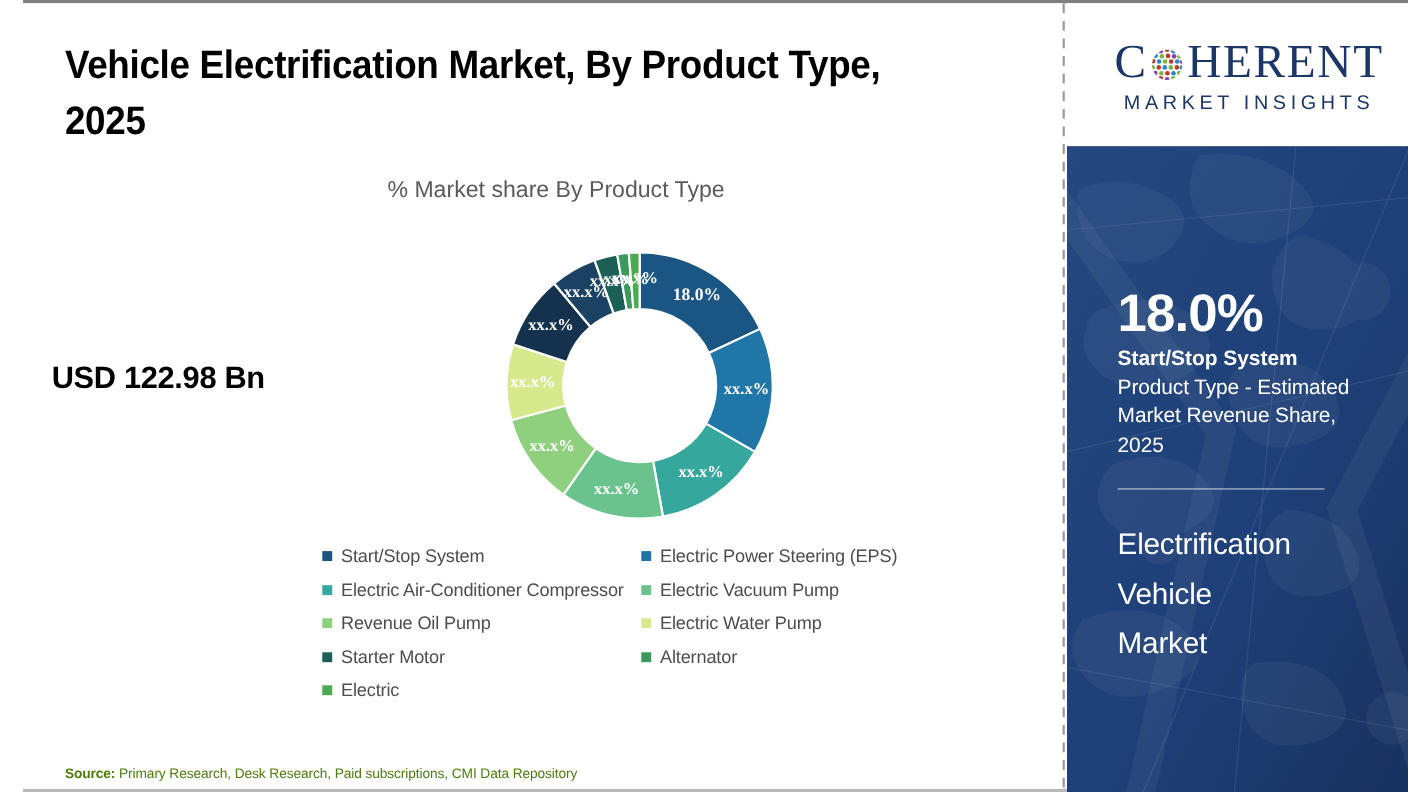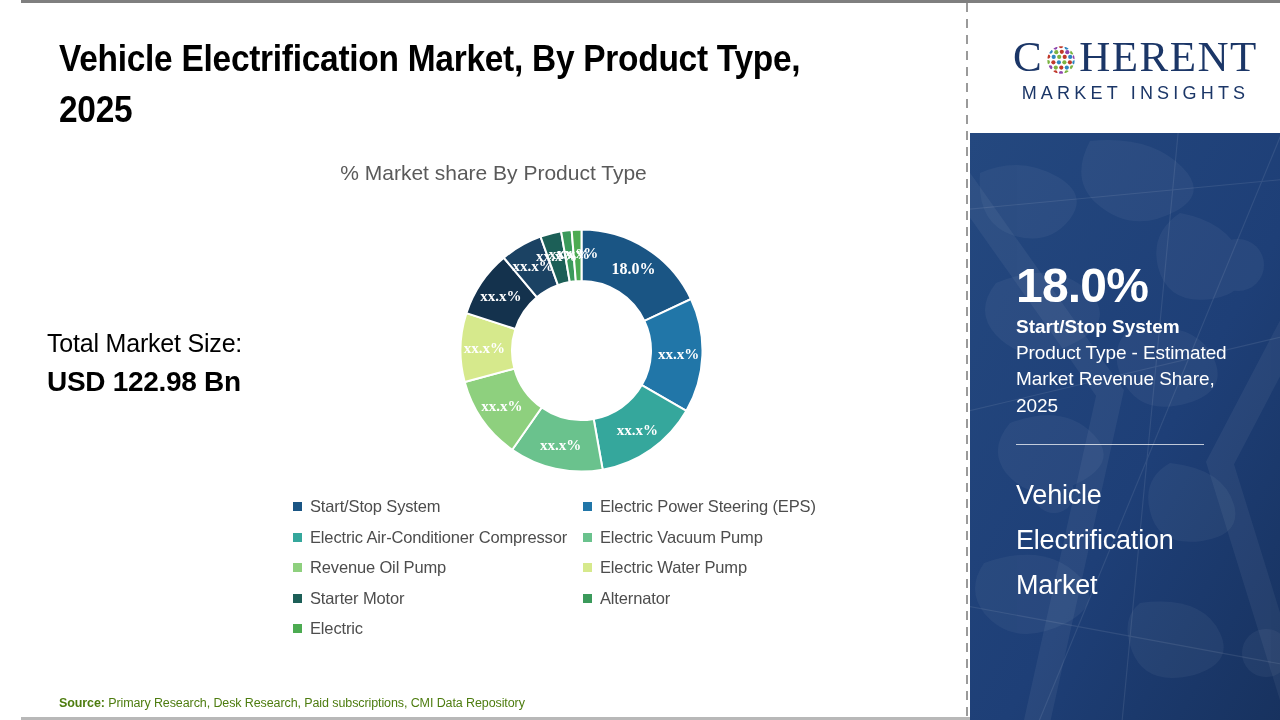--- a/index.html
+++ b/index.html
@@ -46,21 +46,21 @@
     font-weight: 700;
     line-height: 1.42;
     letter-spacing: -0.3px;
     color: #000000;
     transform: scaleX(0.93);
     transform-origin: left top;
   }
 
   .chart-subtitle {
     position: absolute;
-    left: 0; top: 158px;
+    left: 12px; top: 158px;
     width: 945px;
     text-align: center;
     font-size: 21px;
     color: #5a5a5a;
     font-weight: 400;
   }
 
   .market-size {
     position: absolute;
     left: 26px; top: 322px;
@@ -247,21 +247,20 @@
   <div class="edge-top"></div>
   <div class="edge-bottom"></div>
 
   <div class="left-panel">
 
     <div class="title">Vehicle Electrification Market, By Product Type, 2025</div>
 
     <div class="chart-subtitle">% Market share By Product Type</div>
 
     <div class="market-size">
-      <div class="ms-label">Total Market Size:</div>
       <div class="ms-value">USD 122.98 Bn</div>
     </div>
 
     <div class="donut-wrap">
       <svg width="245" height="245" viewBox="0 0 245 245">
         <g id="donut-slices">
             <path d="M122.50000000000001 1.5 A121 121 0 0 1 231.98407334838834 70.9807057206262 L185.38548014638835 92.90833923622745 A69.5 69.5 0 0 0 122.5 53 Z" fill="#1a5584" stroke="#ffffff" stroke-width="2"></path>
             <path d="M231.98407334838834 70.9807057206262 A121 121 0 0 1 227.4155548409033 182.7803977460784 L182.76141373093205 157.1238648210946 A69.5 69.5 0 0 0 185.38548014638835 92.90833923622745 Z" fill="#2176a8" stroke="#ffffff" stroke-width="2"></path>
             <path d="M227.4155548409033 182.7803977460784 A121 121 0 0 1 143.67779013600838 241.63228447803385 L134.66410259878168 190.9272212497798 A69.5 69.5 0 0 0 182.76141373093205 157.1238648210946 Z" fill="#35a79c" stroke="#ffffff" stroke-width="2"></path>
             <path d="M143.67779013600838 241.63228447803385 A121 121 0 0 1 53.23571280305448 221.71420522837974 L82.71596727117593 179.48667159811893 A69.5 69.5 0 0 0 134.66410259878168 190.9272212497798 Z" fill="#6ac28d" stroke="#ffffff" stroke-width="2"></path>
@@ -431,20 +430,20 @@
       <div class="navy-content">
         <div class="stat-number">18.0%</div>
         <div class="stat-sub">Start/Stop System</div>
         <div class="stat-desc">
           <div>Product Type - Estimated</div>
           <div>Market Revenue Share,</div>
           <div>2025</div>
         </div>
         <div class="stat-rule"></div>
         <div class="market-name">
+          <div>Electrification</div>
           <div>Vehicle</div>
-          <div>Electrification</div>
           <div>Market</div>
         </div>
       </div>
     </div>
   </div>
 </div>
 
 </body></html>

